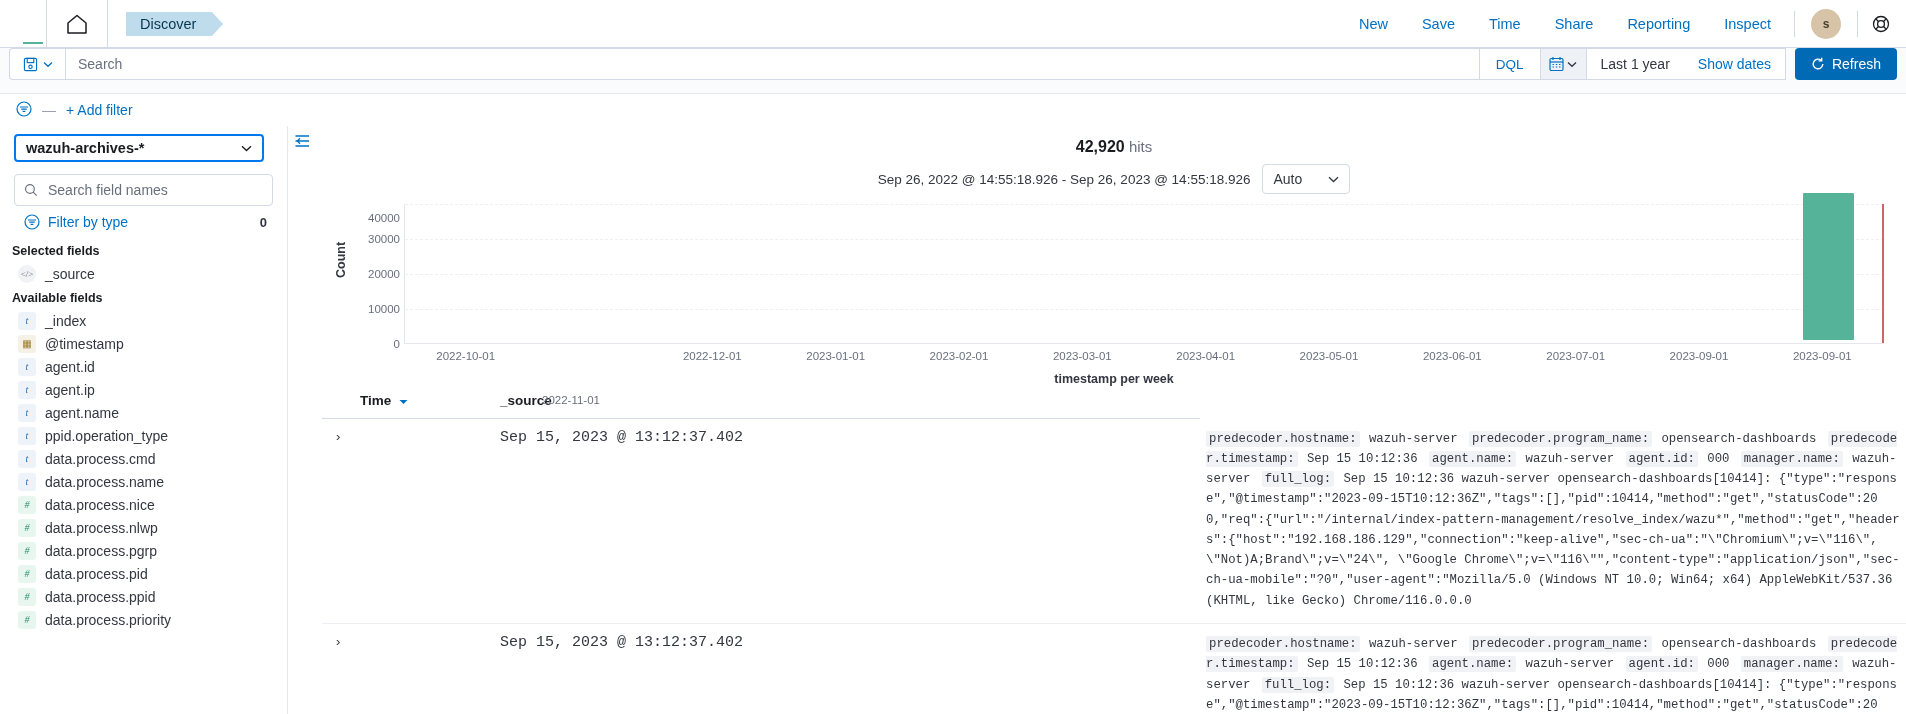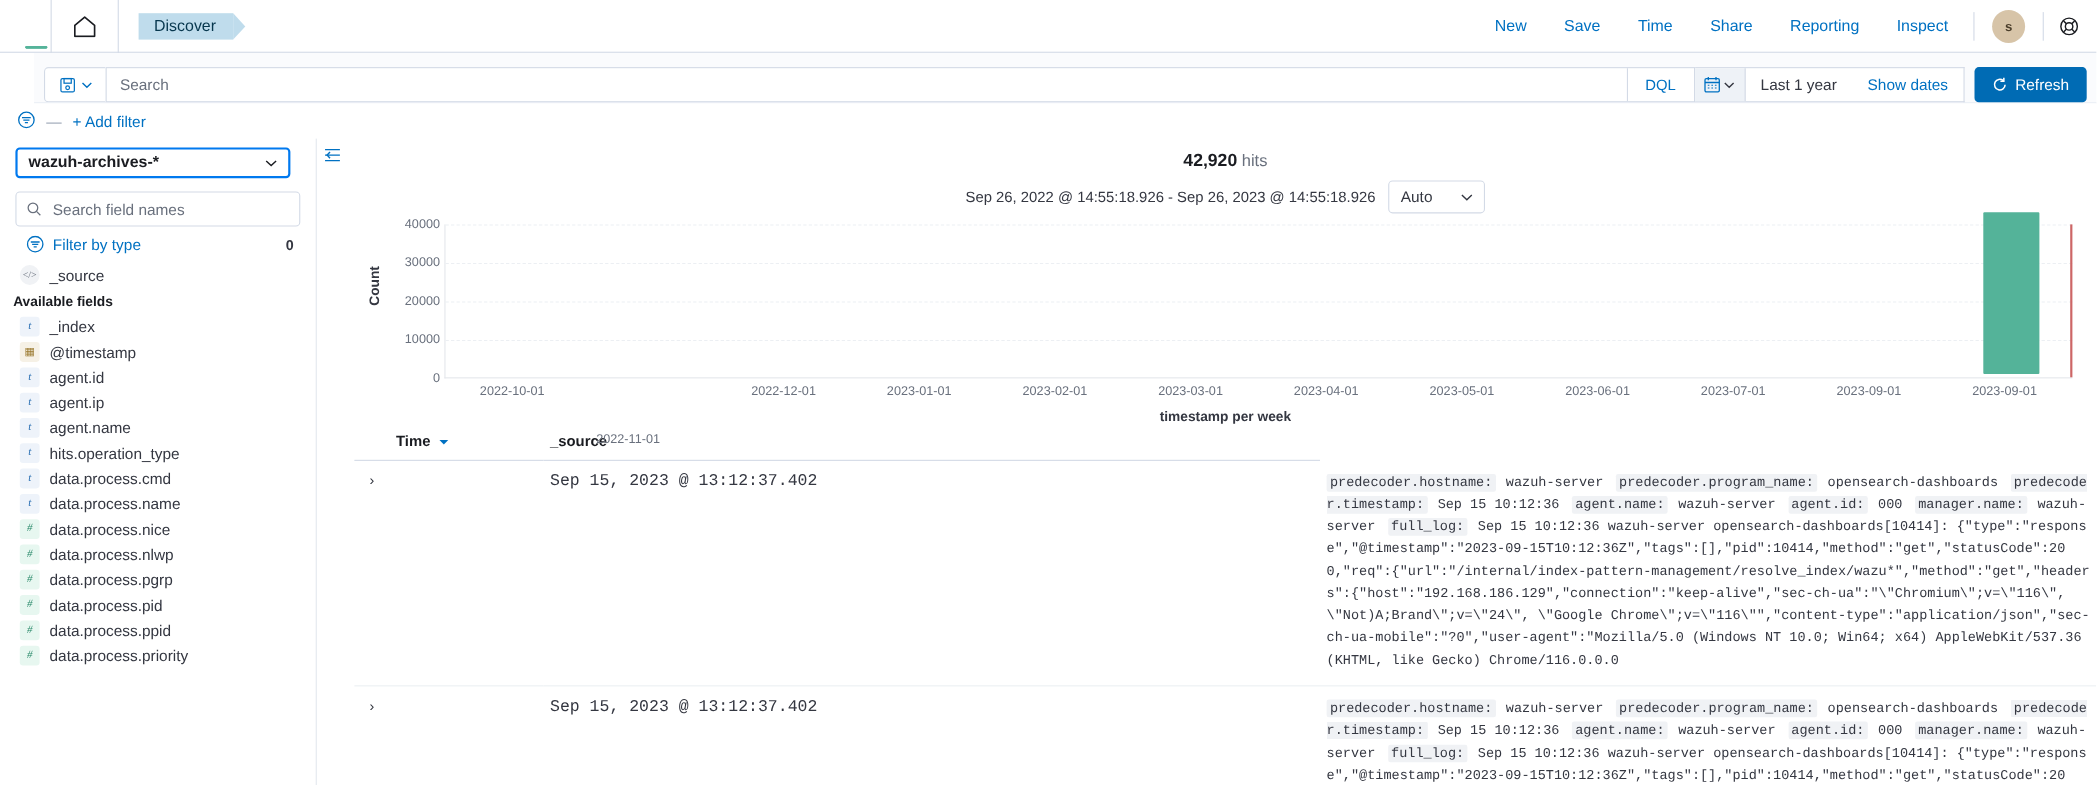--- a/index.html
+++ b/index.html
@@ -39,22 +39,22 @@
   .vsep { width:1px; height:26px; background:#d3dae6; margin:0 6px; }
   #avatar {
     width:30px; height:30px; border-radius:50%; background:#d7c4a8;
     color:#4a3d2a; font-size:12px; font-weight:bold;
     display:flex; align-items:center; justify-content:center; margin:0 10px; cursor:pointer;
   }
   #helpicon { width:34px; display:flex; align-items:center; justify-content:center; cursor:pointer; }
 
   
   #querybar {
-    height:46px; display:flex; align-items:flex-end;
-    padding:0 9px; background:#fafbfd; border-bottom:1px solid #e6ebf2;margin-left:31px;
+    height:46px; display:flex; align-items:flex-start;
+    padding:0 9px; background:#fafbfd; border-bottom:1px solid #e6ebf2;
   }
   #savedq {
     width:56px; height:32px; border:1px solid #d3dae6; border-right:none;
     border-radius:4px 0 0 4px; background:#fff;
     display:flex; align-items:center; justify-content:center; gap:5px; cursor:pointer;
   }
   #searchwrap {
     flex:1; height:32px; border:1px solid #d3dae6; background:#fff;
     display:flex; align-items:center; border-radius:0;
   }
@@ -307,20 +307,21 @@
 
     <div id="filterbytype">
       <svg width="16" height="16" viewBox="0 0 16 16">
           <circle cx="8" cy="8" r="7" fill="none" stroke="#0071c2" stroke-width="1.2"></circle>
           <path d="M4 6 H12 M5.2 8.2 H10.8 M6.6 10.4 H9.4" stroke="#0071c2" stroke-width="1.2"></path>
         </svg>
       <span>Filter by type</span>
       <span id="ftcount">0</span>
     </div>
 
+    <div class="sectitle">Selected fields</div>
     <div id="selected-list">
         <div class="fieldrow">
           <span class="ftype source">&lt;/&gt;</span>
           <span>_source</span>
         </div>
       </div>
 
     <div class="sectitle">Available fields</div>
     <div id="available-list">
         <div class="fieldrow">
@@ -338,21 +339,21 @@
         <div class="fieldrow">
           <span class="ftype string">t</span>
           <span>agent.ip</span>
         </div>
         <div class="fieldrow">
           <span class="ftype string">t</span>
           <span>agent.name</span>
         </div>
         <div class="fieldrow">
           <span class="ftype string">t</span>
-          <span>hits.operation_type</span>
+          <span>ppid.operation_type</span>
         </div>
         <div class="fieldrow">
           <span class="ftype string">t</span>
           <span>data.process.cmd</span>
         </div>
         <div class="fieldrow">
           <span class="ftype string">t</span>
           <span>data.process.name</span>
         </div>
         <div class="fieldrow">
@@ -407,21 +408,21 @@
           </div>
         </div>
 
         <div id="chartarea">
           <div id="ylabel">Count</div>
           <div id="yaxis">
               <div class="ytick" style="top: 140px;">0</div>
               <div class="ytick" style="top: 105px;">10000</div>
               <div class="ytick" style="top: 70px;">20000</div>
               <div class="ytick" style="top: 35px;">30000</div>
-              <div class="ytick" style="top: 0px;">40000</div>
+              <div class="ytick" style="top: 14px;">40000</div>
             </div>
           <div id="plot">
               <div class="gridline" style="top: 105px;"></div>
               <div class="gridline" style="top: 70px;"></div>
               <div class="gridline" style="top: 35px;"></div>
               <div class="gridline" style="top: 0px;"></div>
               <div class="bar" style="background: rgb(84, 179, 153); height: 147px; left: 94.5%; width: 3.5%;"></div>
               <div class="marker" style="background: rgb(205, 102, 102); right: 0px;"></div>
             </div>
           <div id="xlabel">timestamp per week</div>

